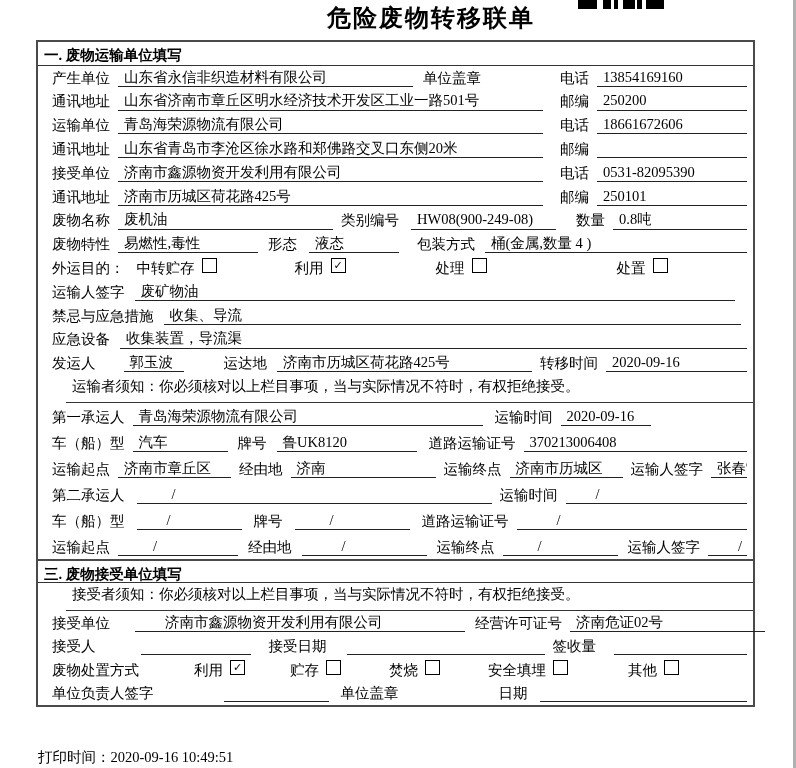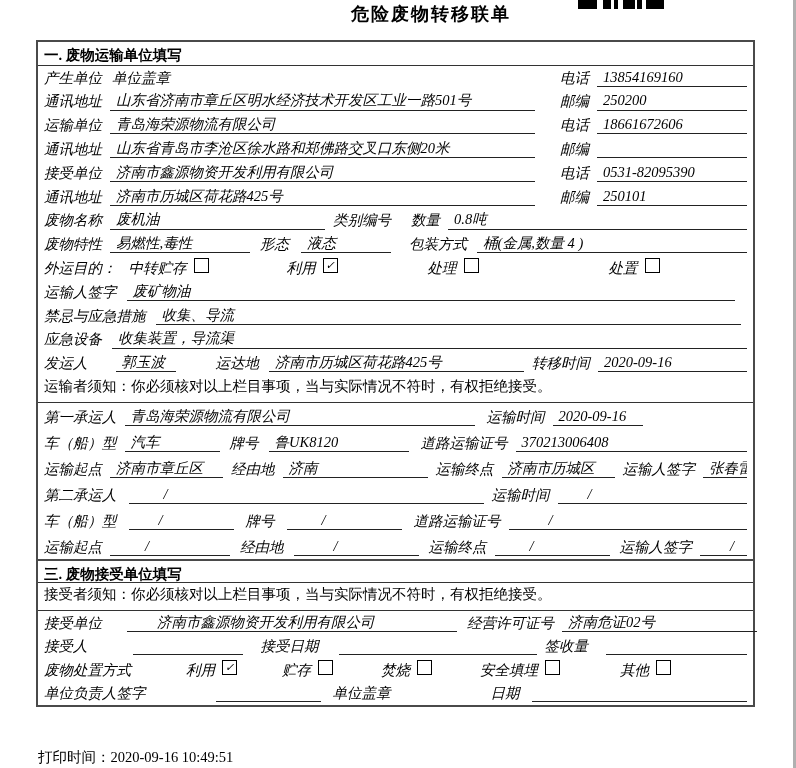--- a/index.html
+++ b/index.html
@@ -2,34 +2,34 @@
 <html><head>
 <meta charset="utf-8">
 <style>
   html,body{margin:0;padding:0;}
   .page{
     position:relative;width:796px;height:768px;background:#ffffff;
     font-family:"Liberation Serif","DejaVu Serif",serif;color:#000;overflow:hidden;
   }
   .doc-number{position:absolute;left:38px;top:16px;font-size:14.5px;}
   .doc-title{position:absolute;left:0;right:0;top:2px;margin:0;text-align:center;
-    padding-left:66px;font-size:18px;font-weight:bold;letter-spacing:2px;}
+    padding-left:66px;font-size:24px;font-weight:bold;letter-spacing:2px;}
   .qr{position:absolute;left:578px;top:0;height:10px;display:flex;align-items:flex-start;}
   .qr div{height:9px;background:#000;}
   .edge{position:absolute;right:0;top:0;bottom:0;width:3px;background:#b0b0b0;}
 
   .form{position:absolute;left:36px;top:40px;width:719px;border:2px solid #4a4a4a;
     box-sizing:border-box;background:#fff;}
   .sec-header{box-sizing:border-box;height:24px;padding:4px 6px 0 6px;font-size:14.5px;
     font-weight:bold;border-bottom:1px solid #333;border-top:2px solid #4a4a4a;}
   .sec-header.first{border-top:none;}
   .notice{box-sizing:border-box;height:28px;padding:0 6px 6px 6px;font-size:14.5px;
-    display:flex;align-items:flex-end;border-bottom:1px solid #333;white-space:nowrap;}
-  .row{box-sizing:border-box;display:flex;align-items:flex-end;padding:0 6px 3px 6px;
-    font-size:14.5px;white-space:nowrap;line-height:1.25;font-style:italic;}
+    display:flex;align-items:flex-end;border-bottom:1px solid #333;white-space:nowrap;margin-left:28px;}
+  .row{box-sizing:border-box;display:flex;align-items:flex-end;padding:0 6px 3px 14px;
+    font-size:14.5px;white-space:nowrap;line-height:1.25;}
   .s1 .row{height:23.8px;}
   .s2 .row{height:26px;}
   .s3 .row{height:23.5px;}
   .lbl{flex:0 0 auto;}
   .u{display:inline-block;border-bottom:1px solid #222;padding:0 6px;min-height:17px;
     overflow:hidden;flex:0 0 auto;box-sizing:border-box;}
   .grow{flex:1 1 auto;}
   .tail{margin-left:auto;display:flex;align-items:flex-end;flex:0 0 auto;}
   .tail .lbl{margin-right:8px;margin-top:12px;}
   .opt{display:flex;align-items:flex-start;flex:0 0 auto;}
@@ -67,20 +67,21 @@
     <div style="width:18px;margin-left:4px"></div>
   </div>
 
   <div class="form">
 
     <div class="sec-header first">一. 废物运输单位填写</div>
     <div class="s1">
 
       <div class="row">
         <span class="lbl">产生单位</span>
+        <span class="u w295 ml8">山东省永信非织造材料有限公司</span>
         <span class="lbl ml10">单位盖章</span>
         <span class="tail">
           <span class="lbl">电话</span>
           <span class="u w150">13854169160</span>
         </span>
       </div>
 
       <div class="row">
         <span class="lbl">通讯地址</span>
         <span class="u w425 ml8">山东省济南市章丘区明水经济技术开发区工业一路501号</span>
@@ -123,20 +124,21 @@
         <span class="tail">
           <span class="lbl">邮编</span>
           <span class="u w150">250101</span>
         </span>
       </div>
 
       <div class="row">
         <span class="lbl">废物名称</span>
         <span class="u w215 ml8">废机油</span>
         <span class="lbl ml8">类别编号</span>
+        <span class="u w145 ml12">HW08(900-249-08)</span>
         <span class="lbl ml20">数量</span>
         <span class="u grow ml8">0.8吨</span>
       </div>
 
       <div class="row">
         <span class="lbl">废物特性</span>
         <span class="u w140 ml8">易燃性,毒性</span>
         <span class="lbl ml10">形态</span>
         <span class="u w90 ml12">液态</span>
         <span class="lbl ml18">包装方式</span>

